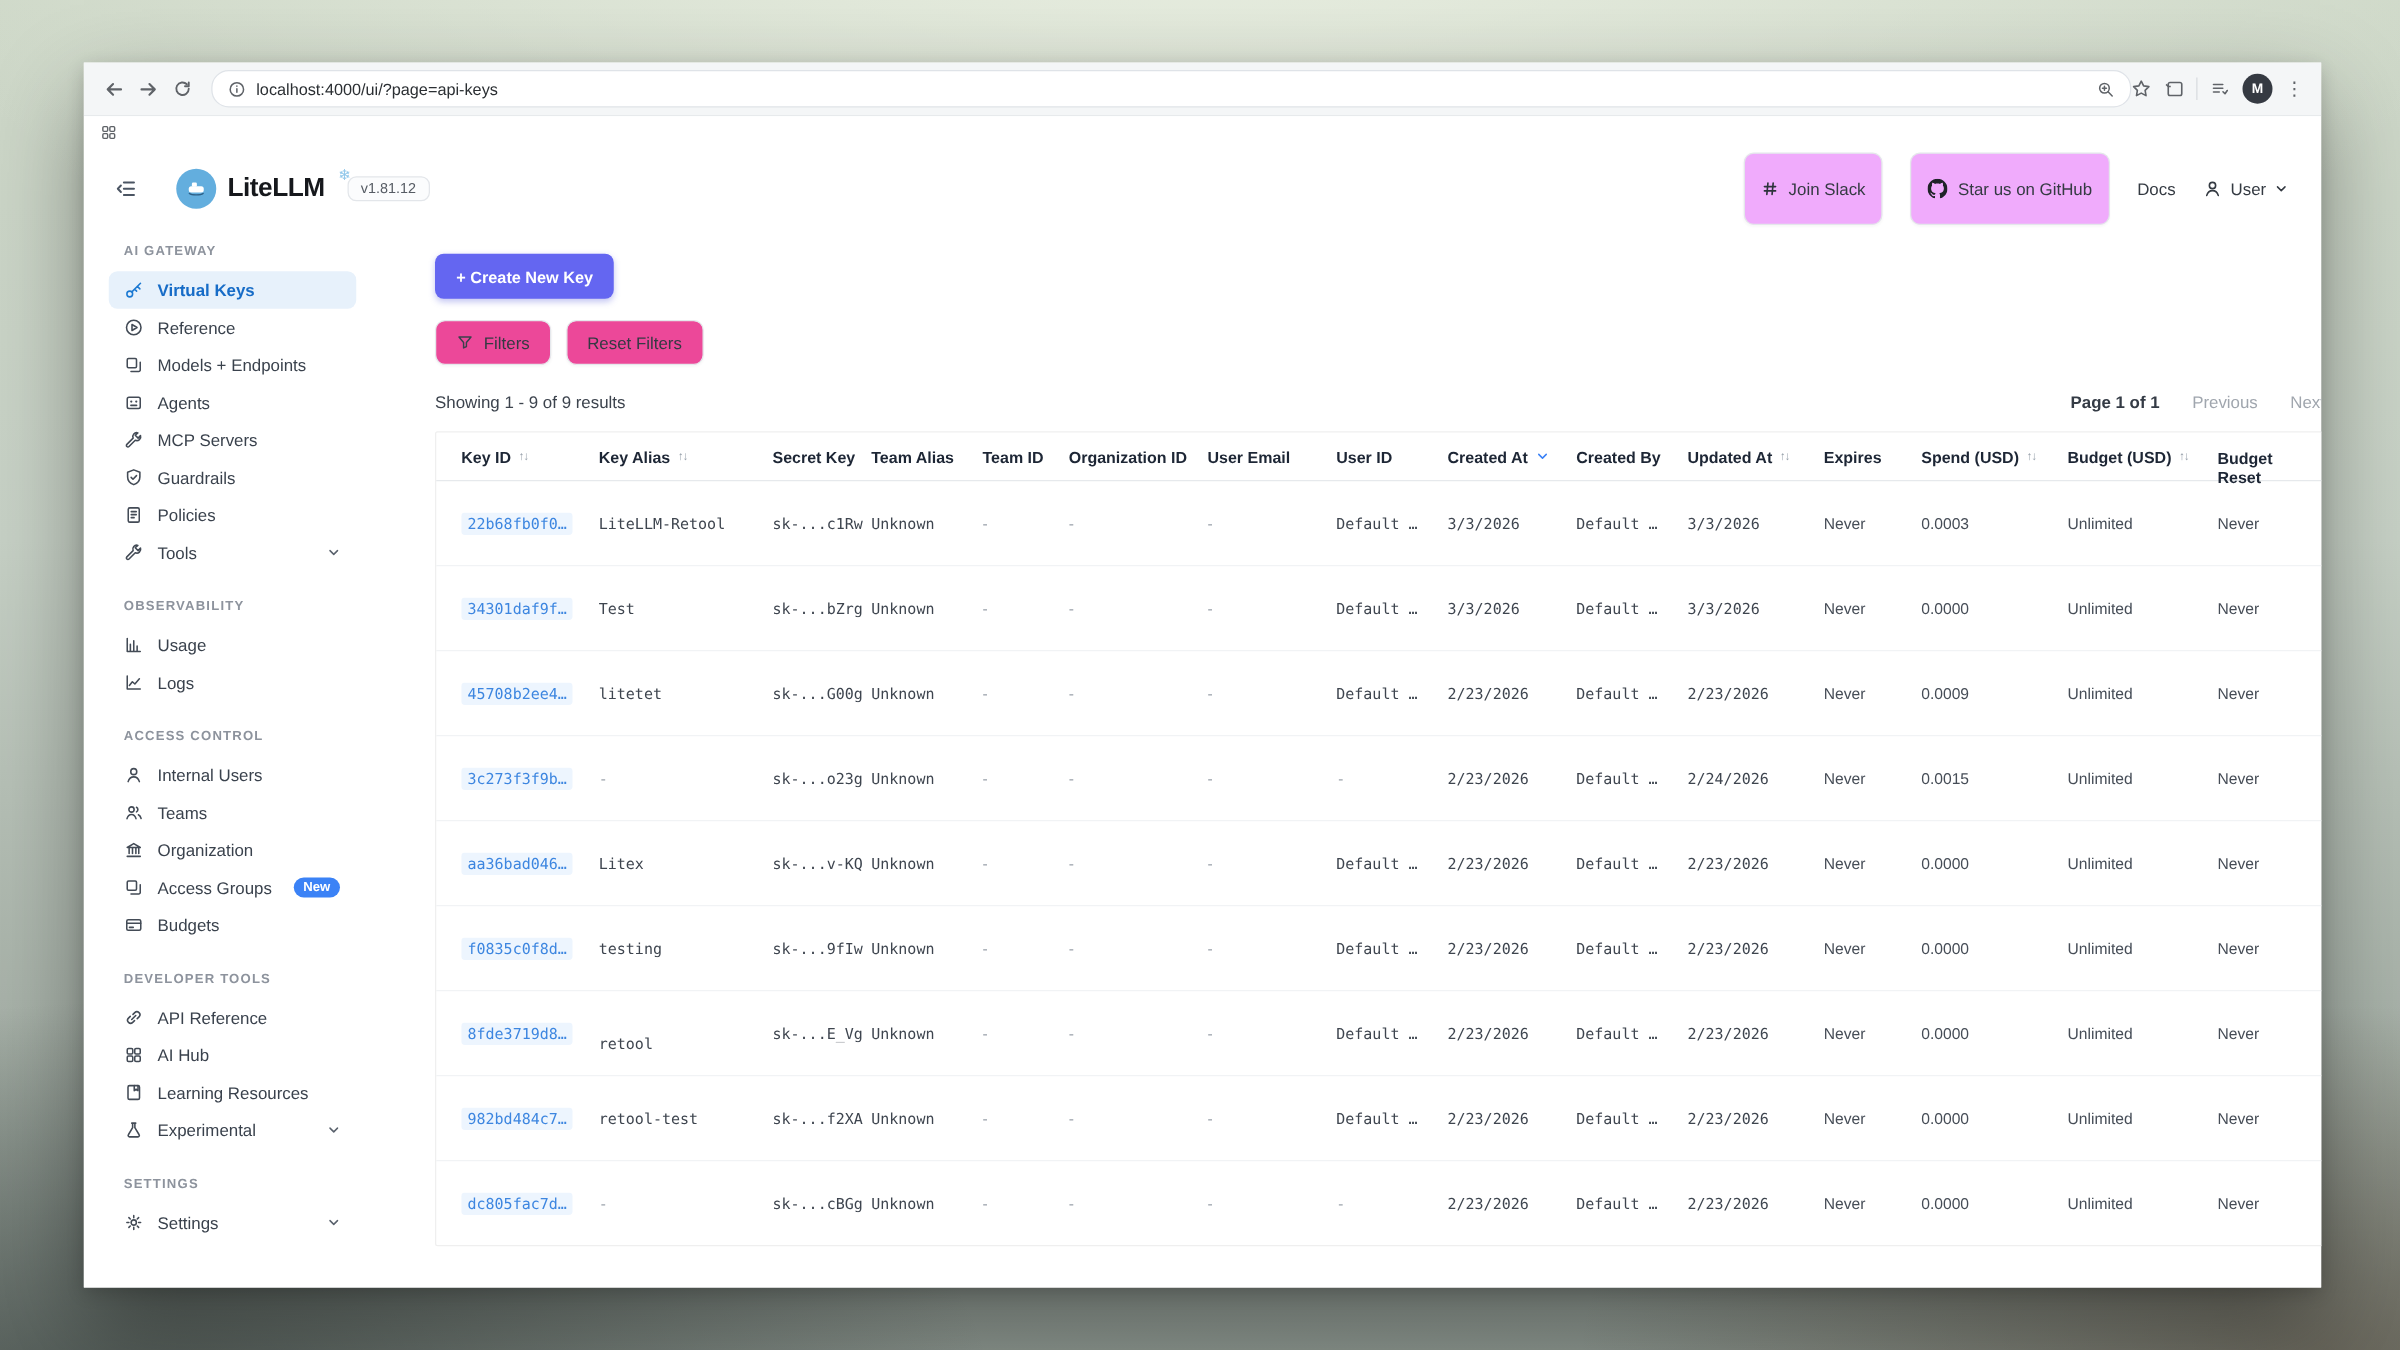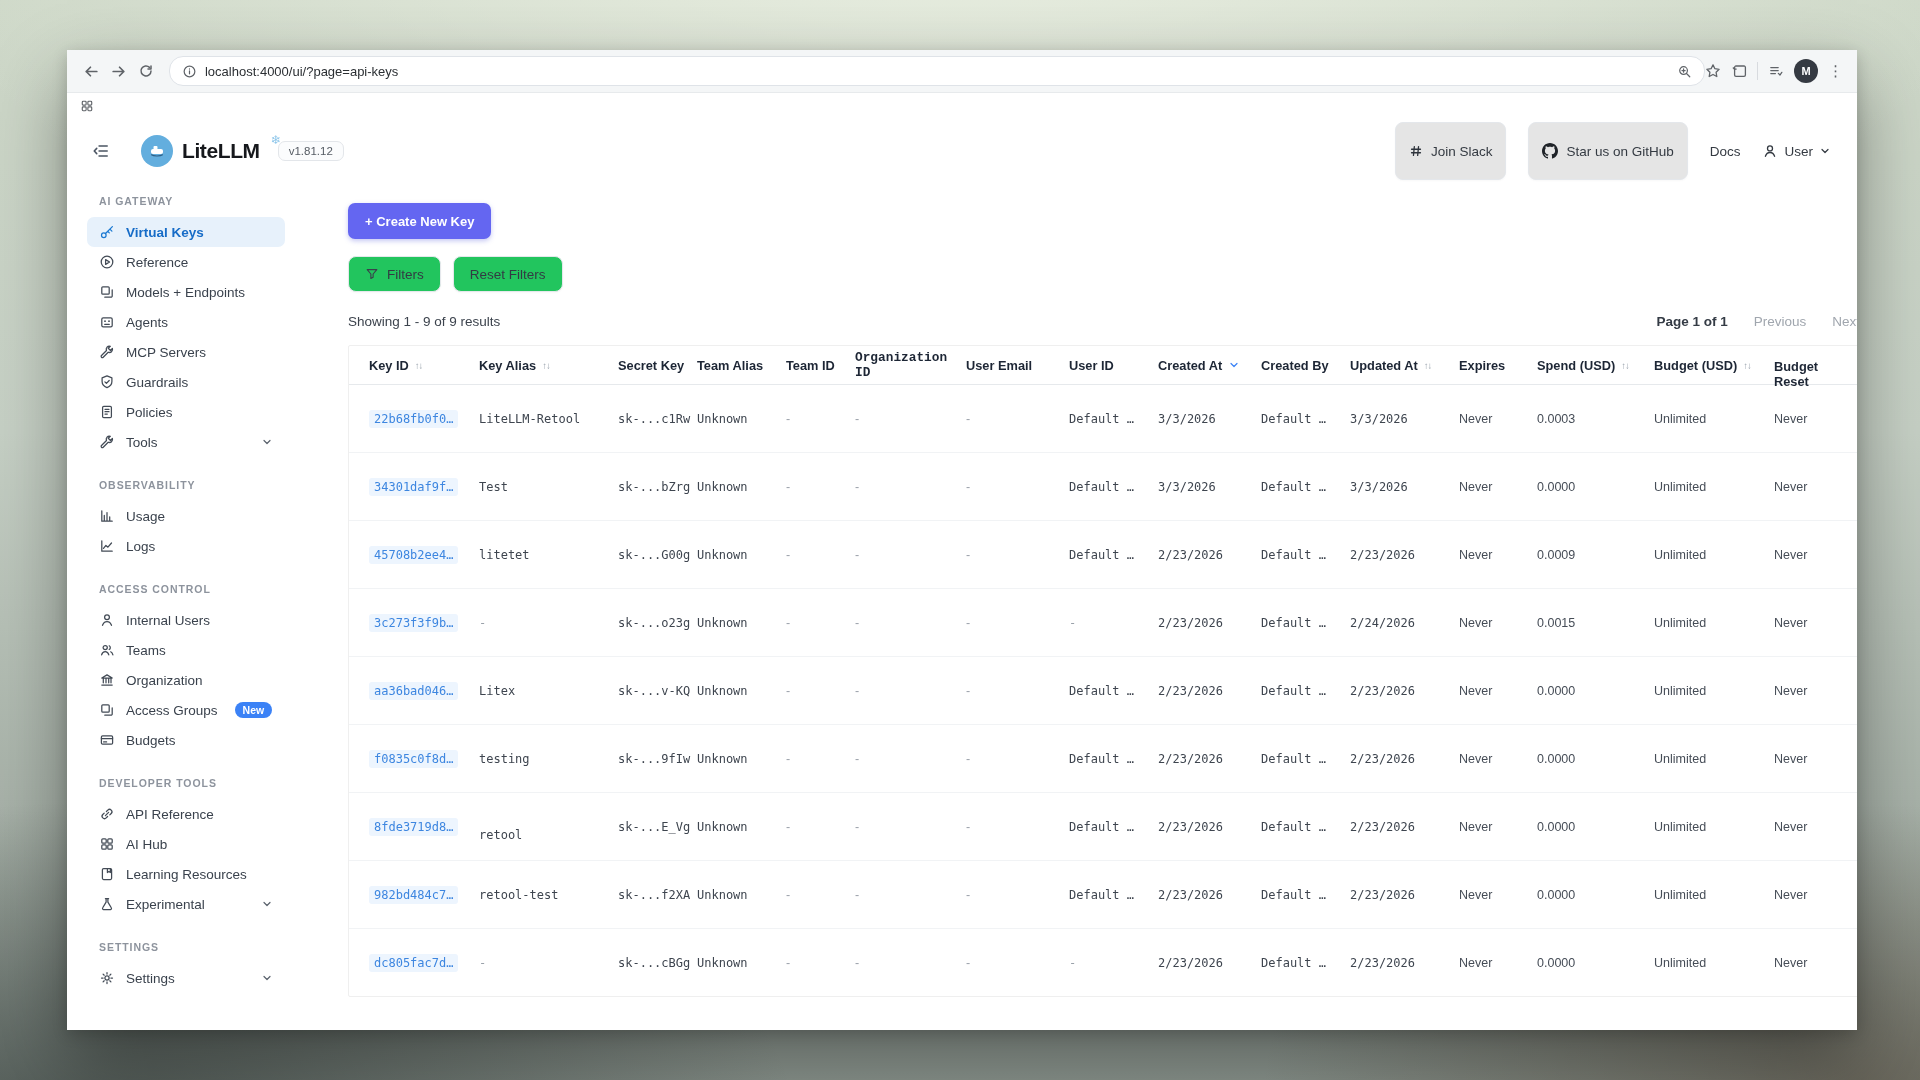--- a/index.html
+++ b/index.html
@@ -28,40 +28,40 @@
   
   .app-header{height:52px;display:flex;align-items:center;padding:6px 26px 0 20px;background:#fff;}
   .collapse{width:28px;height:28px;display:flex;align-items:center;justify-content:center;color:#4b5563;margin-right:26px;}
   .logo-circle{width:32px;height:32px;border-radius:50%;background:#63aede;display:flex;align-items:center;justify-content:center;margin-right:9px;}
   .brand{font-size:21px;font-weight:800;color:#16181c;letter-spacing:-.4px;}
   .version-badge{position:relative;margin-left:18px;border:1px solid #e3e6ea;background:#fbfcfd;border-radius:7px;
     padding:3px 10px;font-size:11.5px;color:#565c64;}
   .snowflake{position:absolute;left:-8px;top:-9px;font-size:12px;color:#8ec6ea;}
   .hdr-right{margin-left:auto;display:flex;align-items:center;gap:22px;}
   .hdr-btn{display:flex;align-items:center;gap:8px;height:32px;padding:12px 13px;border:1px solid #e4e7eb;border-radius:8px;
-    background:#e5e5e5;font-size:13.5px;color:#343a42;box-shadow:0 1px 2px rgba(0,0,0,.03);}
+    background:#f0abfc;font-size:13.5px;color:#343a42;box-shadow:0 1px 2px rgba(0,0,0,.03);}
   .hdr-link{font-size:13.5px;color:#343a42;}
   .user-menu{display:flex;align-items:center;gap:6px;font-size:13.5px;color:#343a42;}
   
   .app-body{display:flex;height:886px;background:#fff;}
   .sidebar{width:238px;flex:0 0 238px;padding:18px 20px 0 20px;box-sizing:border-box;}
   .section-label{font-size:10.5px;font-weight:700;letter-spacing:.09em;color:#8d939d;margin:0 0 10px 12px;}
   .side-section{margin-bottom:22px;}
   .side-item{display:flex;align-items:center;gap:11px;height:30px;padding:0 12px;border-radius:7px;
     font-size:13.5px;color:#3a424d;cursor:pointer;}
   .side-item .ic{display:flex;align-items:center;color:#434b56;}
   .side-item.active{background:#e7f1fb;color:#176cc7;font-weight:600;}
   .side-item.active .ic{color:#1b79d2;}
   .side-chevron{margin-left:auto;color:#5a626d;display:flex;align-items:center;}
   .new-badge{margin-left:6px;background:#3b82f6;color:#fff;font-size:10.5px;font-weight:700;border-radius:9px;padding:2px 8px;}
   .main{flex:1;padding:26px 47px 0 43px;box-sizing:border-box;}
   .create-btn{display:inline-flex;align-items:center;height:36px;padding:0 17px;background:#6466f1;color:#fff;
     font-size:13px;font-weight:700;border:none;border-radius:7px;box-shadow:0 2px 5px rgba(90,95,220,.35);cursor:pointer;}
   .filter-row{display:flex;align-items:center;gap:12px;margin-top:17px;}
-  .ghost-btn{display:inline-flex;align-items:center;gap:8px;height:34px;padding:0 16px;background:#22c55e;
+  .ghost-btn{display:inline-flex;align-items:center;gap:8px;height:34px;padding:0 16px;background:#ec4899;
     border:1px solid #e5e8ec;border-radius:8px;font-size:13.5px;color:#333a43;box-shadow:0 1px 2px rgba(0,0,0,.03);cursor:pointer;}
   .results-row{display:flex;align-items:center;margin-top:22px;}
   .showing{font-size:13.5px;color:#3c434d;}
   .pager{margin-left:auto;display:flex;align-items:center;gap:26px;}
   .page-indicator{font-size:13.5px;font-weight:600;color:#343b45;}
   .pager-btn{font-size:13.5px;color:#a0a6ae;cursor:default;}
   
   .table-wrap{margin-top:16px;border:1px solid #efefef;border-radius:2px;background:#fff;}
   .t-header{display:flex;align-items:center;height:38px;padding-left:20px;border-bottom:1px solid #e6e9ec;}
   .t-h-cell{display:flex;align-items:center;font-size:12.8px;font-weight:700;color:#1d2635;box-sizing:border-box;padding-right:8px;flex:0 0 auto;}
@@ -451,21 +451,21 @@
             </div>
             <div class="t-h-cell" style="width: 79px;">
               <span>Secret Key</span>
             </div>
             <div class="t-h-cell" style="width: 89px;">
               <span>Team Alias</span>
             </div>
             <div class="t-h-cell" style="width: 69px;">
               <span>Team ID</span>
             </div>
-            <div class="t-h-cell" style="width: 111px; font-family: Liberation Mono, monospace;">
+            <div class="t-h-cell" style="width: 111px;">
               <span>Organization ID</span>
             </div>
             <div class="t-h-cell" style="width: 103px;">
               <span>User Email</span>
             </div>
             <div class="t-h-cell" style="width: 89px;">
               <span>User ID</span>
             </div>
             <div class="t-h-cell" style="width: 103px;">
               <span>Created At</span>

